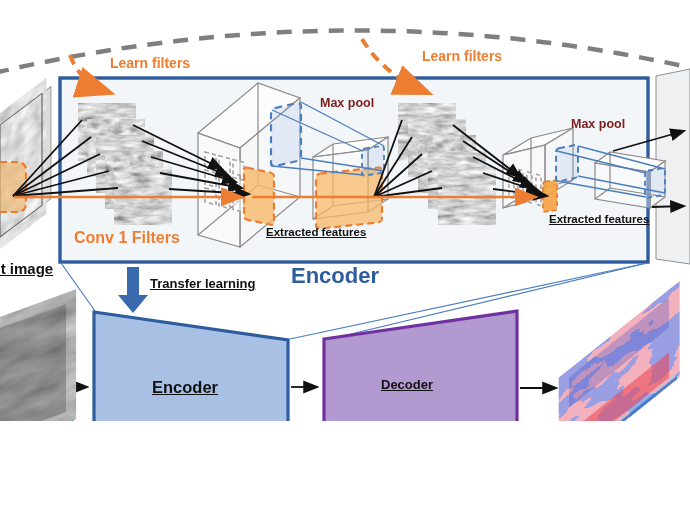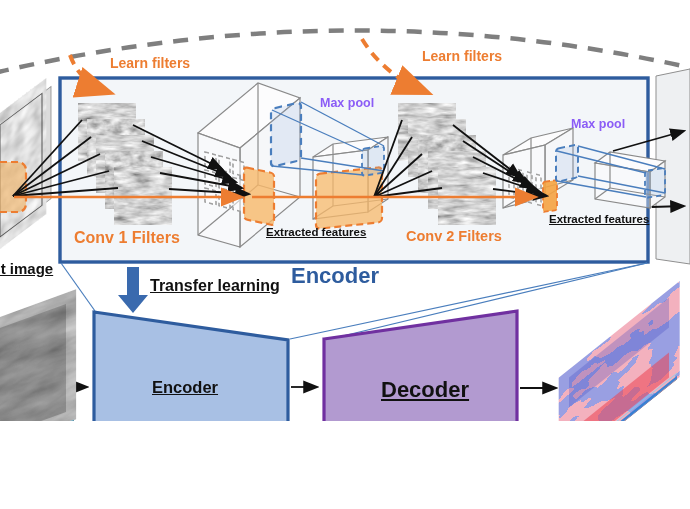--- a/index.html
+++ b/index.html
@@ -3,35 +3,35 @@
 <meta charset="utf-8">
 <style>
   html,body{margin:0;padding:0;background:#fff;}
   #stage{
     position:relative;width:690px;height:421px;overflow:hidden;background:#fff;
     font-family:"Liberation Sans","DejaVu Sans",sans-serif;
   }
   #stage svg{position:absolute;left:0;top:0;}
   .lbl{position:absolute;white-space:nowrap;font-weight:bold;line-height:1.1;}
   .orange{color:#ed7d31;}
-  .poolblue{color:#8b5cf6;}
+  .poolblue{color:#7f1d1d;}
   .panelblue{color:#2e5c9e;}
   .black{color:#111;text-decoration:underline;}
   .lf1{left:110px;top:56px;font-size:14px;}
   .lf2{left:422px;top:49px;font-size:14px;}
   .mp1{left:320px;top:97px;font-size:12.5px;}
   .mp2{left:571px;top:118px;font-size:12.5px;}
   .cv1{left:74px;top:229px;font-size:16px;}
   .cv2{left:406px;top:229px;font-size:14.5px;}
   .ex1{left:266px;top:226px;font-size:11.5px;}
   .ex2{left:549px;top:213px;font-size:11.5px;}
   .enctitle{left:291px;top:264px;font-size:22px;}
-  .translab{left:150px;top:277px;font-size:16px;}
+  .translab{left:150px;top:277px;font-size:13px;}
   .encblk{left:152px;top:378px;font-size:16.5px;}
-  .decblk{left:381px;top:378px;font-size:22px;}
+  .decblk{left:381px;top:378px;font-size:13px;}
   .inplab{left:-31px;top:261px;font-size:15px;}
   .seglab{left:624px;top:420px;font-size:15px;}
 </style>
 </head>
 <body>
 
 <div id="stage">
 <svg width="690" height="509" viewBox="0 0 690 509">
   <defs>
     <marker id="mB" viewBox="0 0 10 8" refX="8.5" refY="4" markerWidth="9" markerHeight="7.5" orient="auto">
@@ -323,21 +323,20 @@
     <line x1="0" y1="93" x2="116" y2="93" stroke="#2d7dd2" stroke-width="3" opacity="0.9"></line>
     <line x1="0" y1="89" x2="116" y2="89" stroke="#7fd0f0" stroke-width="1.2" opacity="0.7"></line>
   </g>
 </svg>
 
   <div class="lbl orange lf1">Learn filters</div>
   <div class="lbl orange lf2">Learn filters</div>
   <div class="lbl poolblue mp1">Max pool</div>
   <div class="lbl poolblue mp2">Max pool</div>
   <div class="lbl orange cv1">Conv 1 Filters</div>
-  <div class="lbl orange cv2">Conv 2 Filters</div>
   <div class="lbl black ex1">Extracted features</div>
   <div class="lbl black ex2">Extracted features</div>
   <div class="lbl panelblue enctitle">Encoder</div>
   <div class="lbl black translab">Transfer learning</div>
   <div class="lbl black encblk">Encoder</div>
   <div class="lbl black decblk">Decoder</div>
   <div class="lbl black inplab">Input image</div>
   <div class="lbl black seglab">Segmented image</div>
 </div>
 

